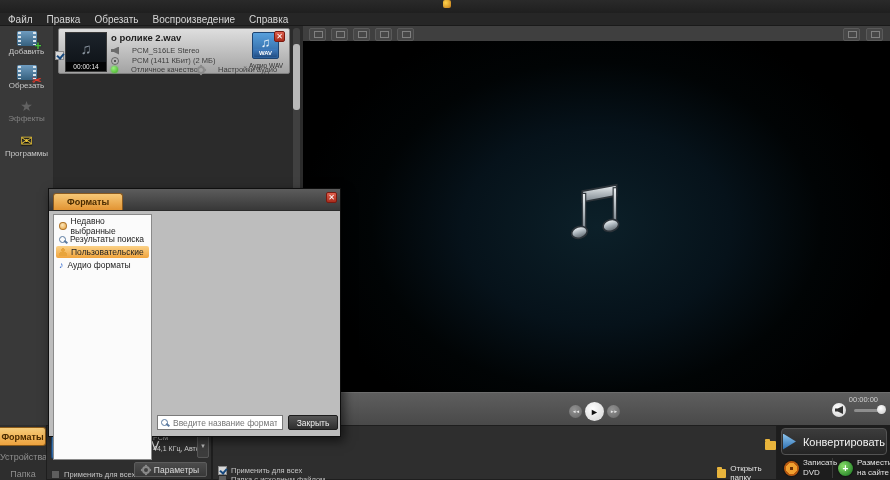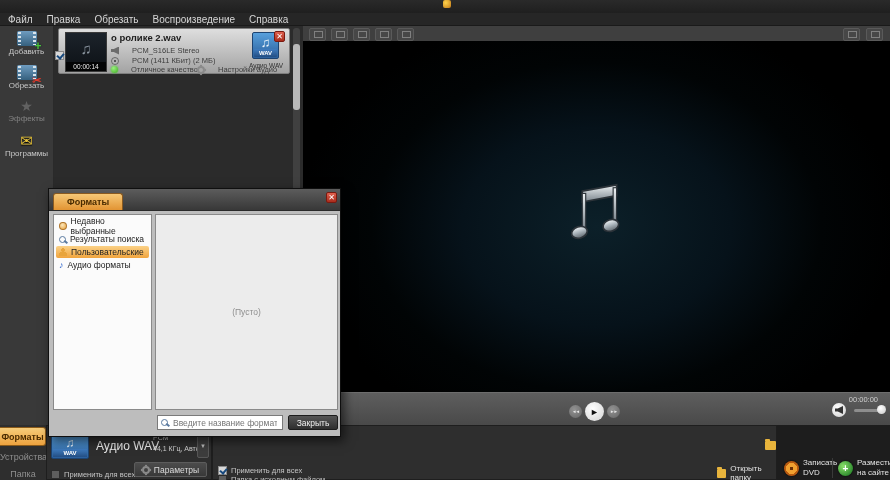--- a/index.html
+++ b/index.html
@@ -136,21 +136,21 @@
   
   .dialog{position:absolute;left:48px;top:188px;width:293px;height:249px;background:#bdbdbd;
       border:1px solid #0f0f0f;box-shadow:3px 4px 10px rgba(0,0,0,.6);box-sizing:border-box;z-index:10;}
   .dlg-title{position:absolute;left:0;top:0;right:0;height:21px;background:linear-gradient(#5c5c5c,#383838);border-bottom:1px solid #2a2a2a;}
   .dlg-tab{position:absolute;left:4px;bottom:0;height:17px;padding:0 13px;background:linear-gradient(#f6c877,#e29433);
       border:1px solid #8a5a20;border-bottom:none;border-radius:3px 3px 0 0;display:flex;align-items:center;
       font-size:9px;font-weight:bold;color:#4a2c00;box-sizing:border-box;}
   .dlg-close{position:absolute;right:3px;top:3px;width:11px;height:11px;border-radius:2px;
       background:linear-gradient(#e0604e,#a92c1c);border:1px solid #7a1a10;color:#fff;font-size:8px;line-height:9px;
       text-align:center;box-sizing:border-box;}
-  .tree{position:absolute;left:4px;top:25px;width:99px;height:196px;background:#fbfbfb;border:1px solid #8a8a8a;
+  .tree{position:absolute;left:4px;top:25px;width:99px;height:246px;background:#fbfbfb;border:1px solid #8a8a8a;
       box-sizing:border-box;padding-top:4px;}
   .trow{height:12px;display:flex;align-items:center;gap:4px;padding:0 3px;margin:1px 2px;font-size:8.5px;color:#222;}
   .trow.sel{background:linear-gradient(#fbd186,#f0a43e);border-radius:2px;}
   .ic-clock{width:8px;height:8px;border-radius:50%;background:radial-gradient(circle at 40% 35%,#fbe7bd,#e8a23c);border:1px solid #b0752a;box-sizing:border-box;}
   .ic-mag{width:7px;height:7px;border:1.5px solid #5a7aa0;border-radius:50%;position:relative;box-sizing:border-box;}
   .ic-mag::after{content:"";position:absolute;left:4px;top:4px;width:4px;height:1.5px;background:#5a7aa0;transform:rotate(40deg);}
   .ic-user{width:8px;height:8px;background:
       radial-gradient(circle at 50% 28%,#e8a43c 0 26%,transparent 28%),
       radial-gradient(circle at 50% 92%,#e8a43c 0 48%,transparent 50%);}
   .ic-note{font-size:9px;color:#3a6ed0;line-height:1;}
@@ -315,20 +315,24 @@
     <div style="position:absolute;left:5px;top:44px;">
       <span class="cbx dark"></span><span class="cbl">Папка с исходным файлом</span>
     </div>
     <div class="openfolder">
       <span class="foldico"></span>
       <span>Открыть папку</span>
     </div>
   </div>
 
   <div class="bb-right">
+    <div class="convert-btn">
+      <span class="playtri"></span>
+      <span>Конвертировать</span>
+    </div>
     <div class="subbtn" style="left:7px;">
       <span class="dvd-ic"></span>
       <span class="sub2"><span>Записать</span><br><span>DVD</span></span>
     </div>
     <div class="subdiv"></div>
     <div class="subbtn" style="left:61px;">
       <span class="globe-ic">+</span>
       <span class="sub2"><span>Разместить</span><br><span>на сайте</span></span>
     </div>
   </div>
@@ -349,23 +353,20 @@
       </div>
       <div class="trow sel">
         <span class="ic-user"></span>
         <span>Пользовательские</span>
       </div>
       <div class="trow">
         <span class="ic-note">♪</span>
         <span>Аудио форматы</span>
       </div>
     </div>
-    <div class="dlg-panel">
-      <span class="empty">(Пусто)</span>
-    </div>
     <div class="dlg-search">
       <span class="ic-mag"></span>
       <input placeholder="Введите название формата..." style="">
     </div>
     <div class="dlg-closebtn">Закрыть</div>
   </div>
 
 </div>
 
 </body></html>

